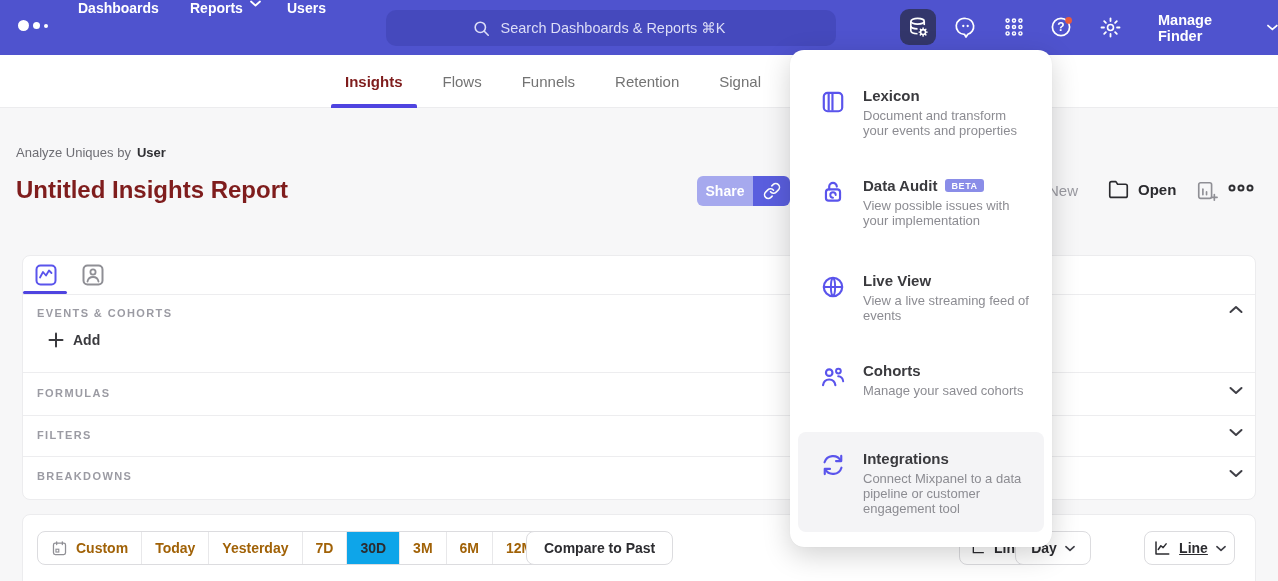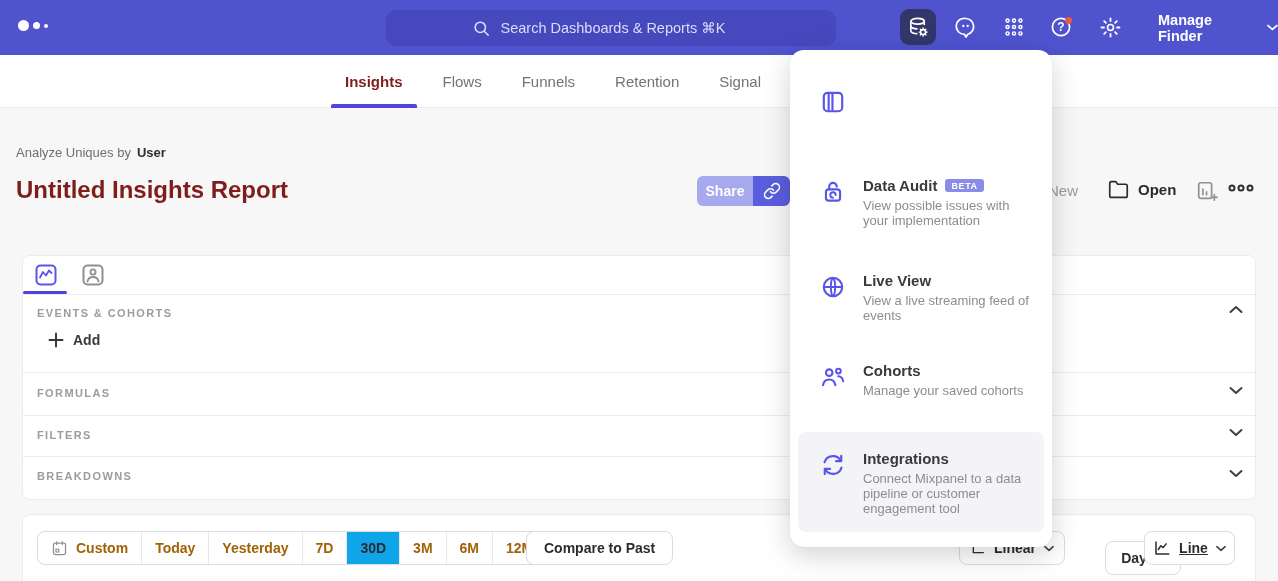--- a/index.html
+++ b/index.html
@@ -6,21 +6,21 @@
   html,body { width:1278px; height:581px; }
   body { font-family:"Liberation Sans", sans-serif; }
   #app { position:relative; width:1278px; height:581px; background:#f7f7f8; overflow:hidden; }
 
   
   .topnav { position:absolute; left:0; top:0; width:1278px; height:55px; background:#4f53ce; z-index:10; }
   .logo { position:absolute; left:18px; top:20px; display:flex; align-items:center; gap:4px; }
   .logo .d1 { width:11px; height:11px; border-radius:50%; background:#fff; }
   .logo .d2 { width:7px; height:7px; border-radius:50%; background:#fff; }
   .logo .d3 { width:4px; height:4px; border-radius:50%; background:#fff; }
-  .nav-link { position:absolute; top:0; height:70px; display:flex; align-items:flex-end; gap:7px;
+  .nav-link { position:absolute; top:0; height:70px; display:flex; align-items:flex-start; gap:7px;
               color:#fff; font-size:14px; font-weight:600; cursor:pointer; }
   .nav-dashboards { left:78px; } .nav-reports { left:190px; } .nav-users { left:287px; }
   .searchbar { position:absolute; left:386px; top:10px; width:450px; height:36px; border-radius:10px;
                background:#4549bd; display:flex; align-items:center; justify-content:center; gap:10px; }
   .searchbar input { background:transparent; border:none; outline:none; width:250px;
                      color:#e6e7fb; font-size:14.5px; font-family:"Liberation Sans",sans-serif; }
   .searchbar input::placeholder { color:#dcddf7; opacity:1; }
   .nav-iconbtn { position:absolute; top:9px; width:36px; height:36px; border-radius:9px;
                  display:flex; align-items:center; justify-content:center; cursor:pointer; }
   .nav-iconbtn.active { background:#33366b; }
@@ -70,21 +70,21 @@
          border-radius:8px; overflow:hidden; background:#fff; }
   .seg-item { display:flex; align-items:center; justify-content:center; gap:8px; padding:0 13px;
               font-size:14px; font-weight:600; color:#a16207; border-left:1px solid #e8e8ea; cursor:pointer; white-space:nowrap; }
   .seg-item:first-child { border-left:none; }
   .seg-item.selected { background:#0ea5e9; color:#2c2c30; }
   .btn { position:absolute; top:16px; height:34px; display:flex; align-items:center; justify-content:center;
          gap:8px; border:1px solid #dcdcdf; border-radius:8px; background:#fff;
          font-size:14px; font-weight:600; color:#2c2c30; cursor:pointer; }
   .btn-compare { left:503px; padding:0 17px; }
   .btn-linear { left:936px; width:106px; }
-  .btn-day { left:1082px; width:76px;margin-top:10px; }
+  .btn-day { left:992px; width:76px; }
   .btn-line { left:1121px; width:91px;text-decoration:underline; }
 
   
   .panel { position:absolute; left:790px; top:50px; width:262px; height:497px; background:#fff;
            border-radius:14px; box-shadow:0 8px 28px rgba(0,0,0,.18), 0 0 1px rgba(0,0,0,.1); z-index:50; }
   .menu-highlight { position:absolute; left:8px; top:382px; width:246px; height:100px;
                     background:#f4f4f6; border-radius:8px; }
   .menu-item { position:absolute; left:30px; width:210px; display:flex; gap:17px; cursor:pointer; }
   .menu-item .mi-icon { flex:0 0 26px; padding-top:2px; }
   .mi-title { font-size:15px; font-weight:700; color:#3a3a3e; display:flex; align-items:center; gap:8px; }
@@ -387,20 +387,26 @@
     <div class="menu-highlight"></div>
 
     <div class="menu-item" style="top:37px;">
       <div class="mi-icon">
         <svg width="26" height="26" viewBox="0 0 24 24">
           <rect x="3.5" y="3.5" width="17" height="17" rx="3.5" fill="none" stroke="#5a54ec" stroke-width="2"></rect>
           <line x1="8" y1="4" x2="8" y2="20" stroke="#5a54ec" stroke-width="2"></line>
           <line x1="11.5" y1="4" x2="11.5" y2="20" stroke="#5a54ec" stroke-width="2"></line>
         </svg>
       </div>
+      <div>
+        <div class="mi-title">
+            <span>Lexicon</span>
+          </div>
+        <div class="mi-desc">Document and transform your events and properties</div>
+      </div>
     </div>
 
     <div class="menu-item" style="top:127px;">
       <div class="mi-icon">
         <svg width="26" height="26" viewBox="0 0 24 24">
           <rect x="5.5" y="9.5" width="13" height="10.5" rx="2.5" fill="none" stroke="#5a54ec" stroke-width="2"></rect>
           <path d="M8.5 9.5V7a3.5 3.5 0 0 1 7 0" fill="none" stroke="#5a54ec" stroke-width="2" stroke-linecap="round"></path>
           <path d="M14.5 14.8a2.5 2.5 0 1 0-2.5 2.5" fill="none" stroke="#5a54ec" stroke-width="1.8" stroke-linecap="round"></path>
         </svg>
       </div>

